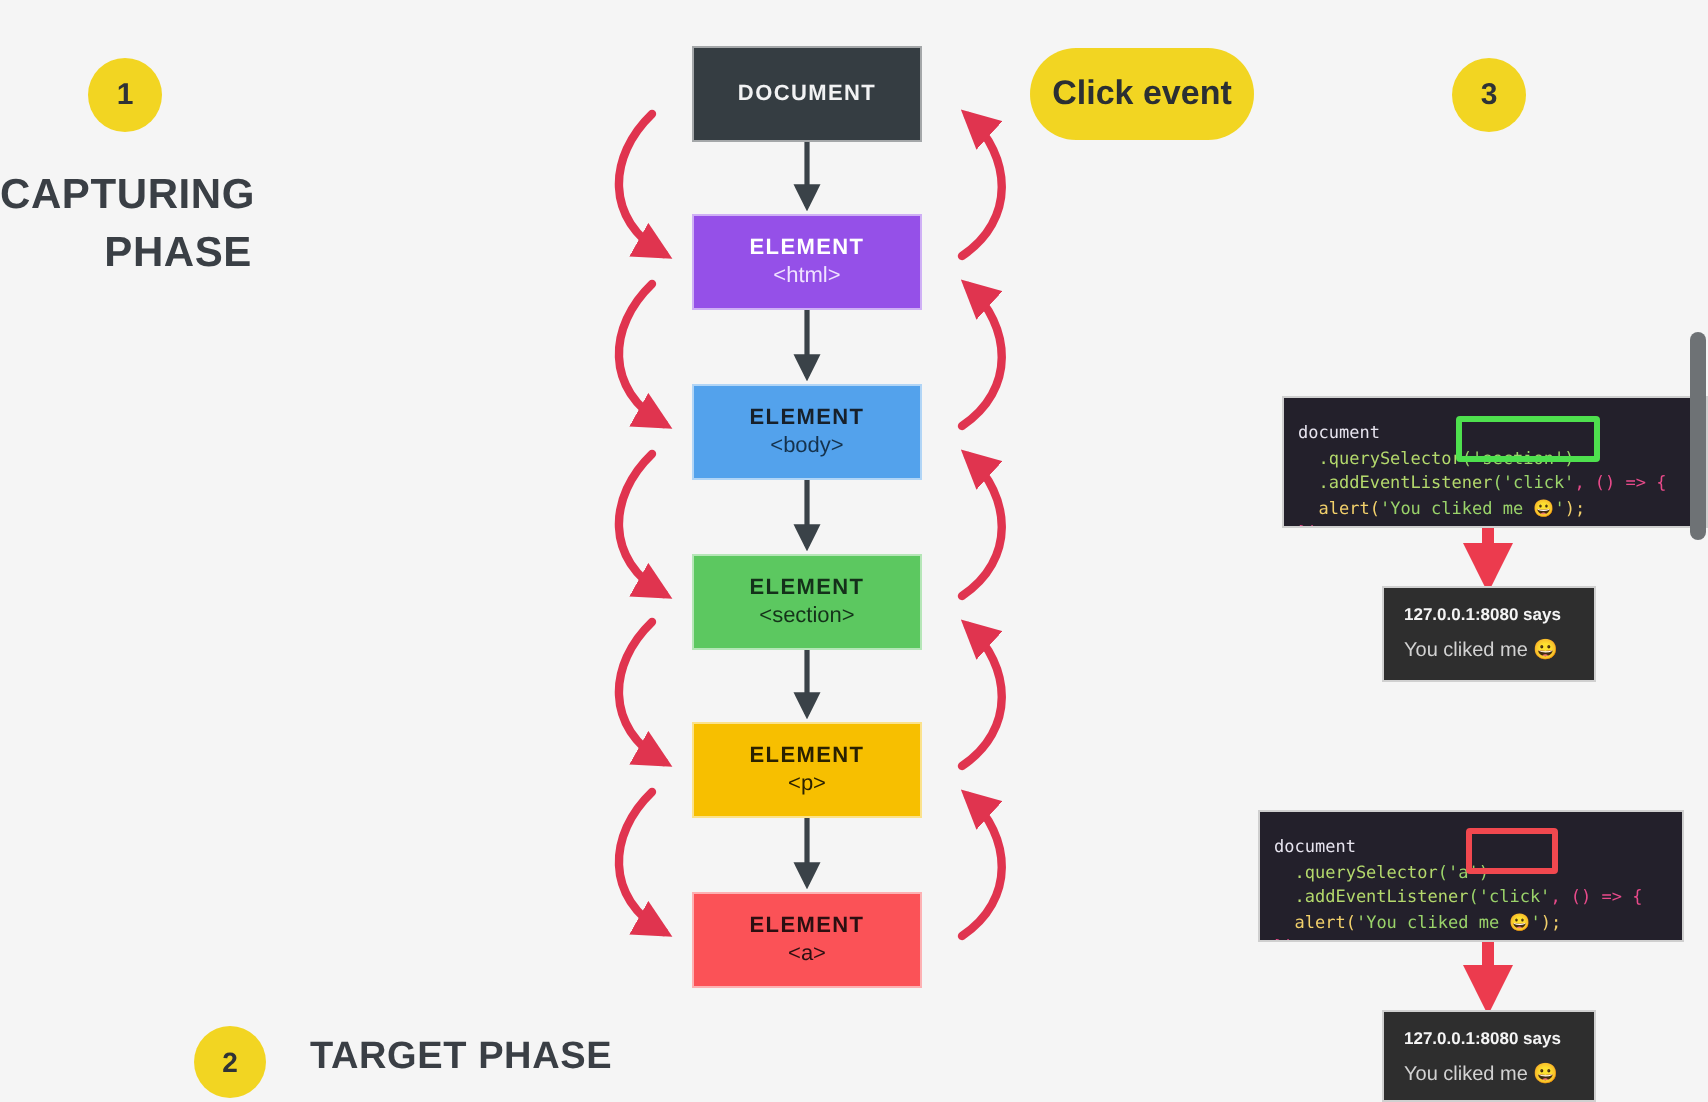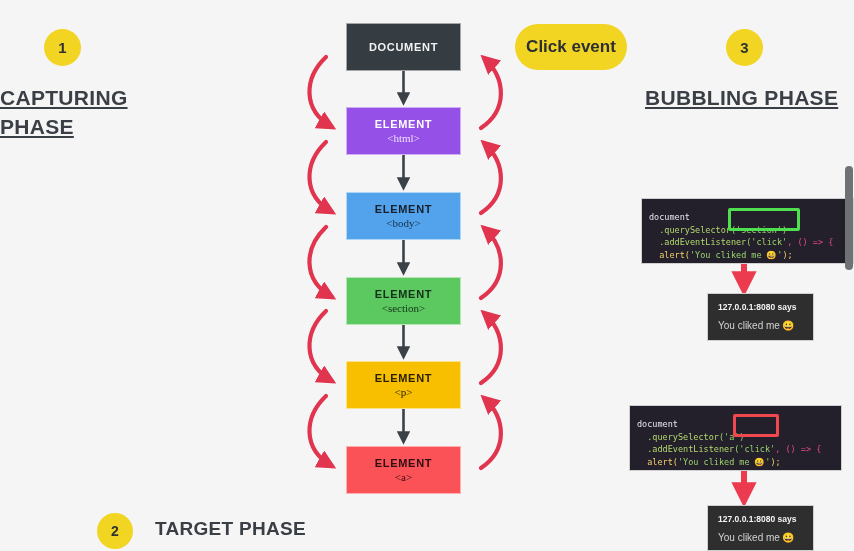--- a/index.html
+++ b/index.html
@@ -17,22 +17,22 @@
     background:#f2d522;color:#2f3336;
     display:flex;align-items:center;justify-content:center;
     font-weight:700;font-size:15px;line-height:1;
   }
   #badge-1{left:44px;top:29px;width:37px;height:37px;}
   #badge-3{left:726px;top:29px;width:37px;height:37px;}
   #badge-2{left:97px;top:513px;width:36px;height:36px;font-size:14px;}
 
   
   .phase-title{
-    position:absolute;text-align:left;color:#3a3f45;
-    font-weight:700;font-size:21px;line-height:29px;letter-spacing:.3px;text-decoration:underline;
+    position:absolute;text-align:right;color:#3a3f45;
+    font-weight:700;font-size:21px;line-height:29px;letter-spacing:.3px;
   }
   #capturing-phase{left:0px;top:83px;width:126px;}
   #bubbling-phase{left:645px;top:83px;width:198px;}
   #target-phase{
     position:absolute;left:155px;top:518px;color:#3a3f45;
     font-weight:700;font-size:19px;letter-spacing:.3px;
   }
 
   
   #click-event{
@@ -46,21 +46,21 @@
   .node{
     position:absolute;left:346px;width:115px;
     box-sizing:border-box;
     display:flex;flex-direction:column;align-items:center;justify-content:center;
     border:1px solid rgba(255,255,255,.55);
   }
   .node .kind{
     font-size:11px;font-weight:700;letter-spacing:.7px;line-height:13px;
   }
   .node .tag{
-    font-family:Liberation Serif, serif;
+    font-family:Liberation Sans, sans-serif;
     font-size:11px;line-height:14px;margin-top:0;
   }
   #node-document{top:23px;height:48px;background:#353d42;}
   #node-document .kind{color:#f1f2f3;}
   #node-html{top:107px;height:48px;background:#9550e8;}
   #node-html .kind{color:#ffffff;}
   #node-html .tag{color:#f0e2ff;}
   #node-body{top:192px;height:48px;background:#53a2ec;}
   #node-body .kind{color:#17202a;}
   #node-body .tag{color:#15324c;}
@@ -100,21 +100,21 @@
     left:728px;top:208px;width:66px;height:17px;
   }
   .hl-red{
     position:absolute;border:3px solid #f1484f;border-radius:2px;
     left:733px;top:414px;width:40px;height:17px;
   }
 
   
   .alert-box{
     position:absolute;background:#2e2e2e;border:1px solid #d0d0d0;
-    box-sizing:border-box;padding:8px 10px 7px 10px;margin-left:16px;
+    box-sizing:border-box;padding:8px 10px 7px 10px;
   }
   #alert-section{left:691px;top:293px;width:107px;height:48px;}
   #alert-anchor{left:691px;top:505px;width:107px;height:46px;}
   .alert-title{color:#f4f4f4;font-size:8.5px;font-weight:700;line-height:11px;}
   .alert-msg{color:#d2d2d2;font-size:10px;line-height:11px;margin-top:7px;}
 
   
   #page-scrollbar-track{
     position:absolute;right:0;top:0;width:9px;height:551px;background:transparent;
   }
@@ -125,21 +125,20 @@
 </style>
 </head>
 <body>
 
 <div class="stage">
 
   <div class="badge" id="badge-1">1</div>
   <div class="phase-title" id="capturing-phase">CAPTURING PHASE</div>
 
   <div class="badge" id="badge-3">3</div>
-  <div class="phase-title" id="bubbling-phase">BUBBLING PHASE</div>
 
   <div class="badge" id="badge-2">2</div>
   <div id="click-event">Click event</div>
 
   <div id="target-phase">TARGET PHASE</div>
 
   <div class="node" id="node-document">
     <span class="kind">DOCUMENT</span>
   </div>
 

